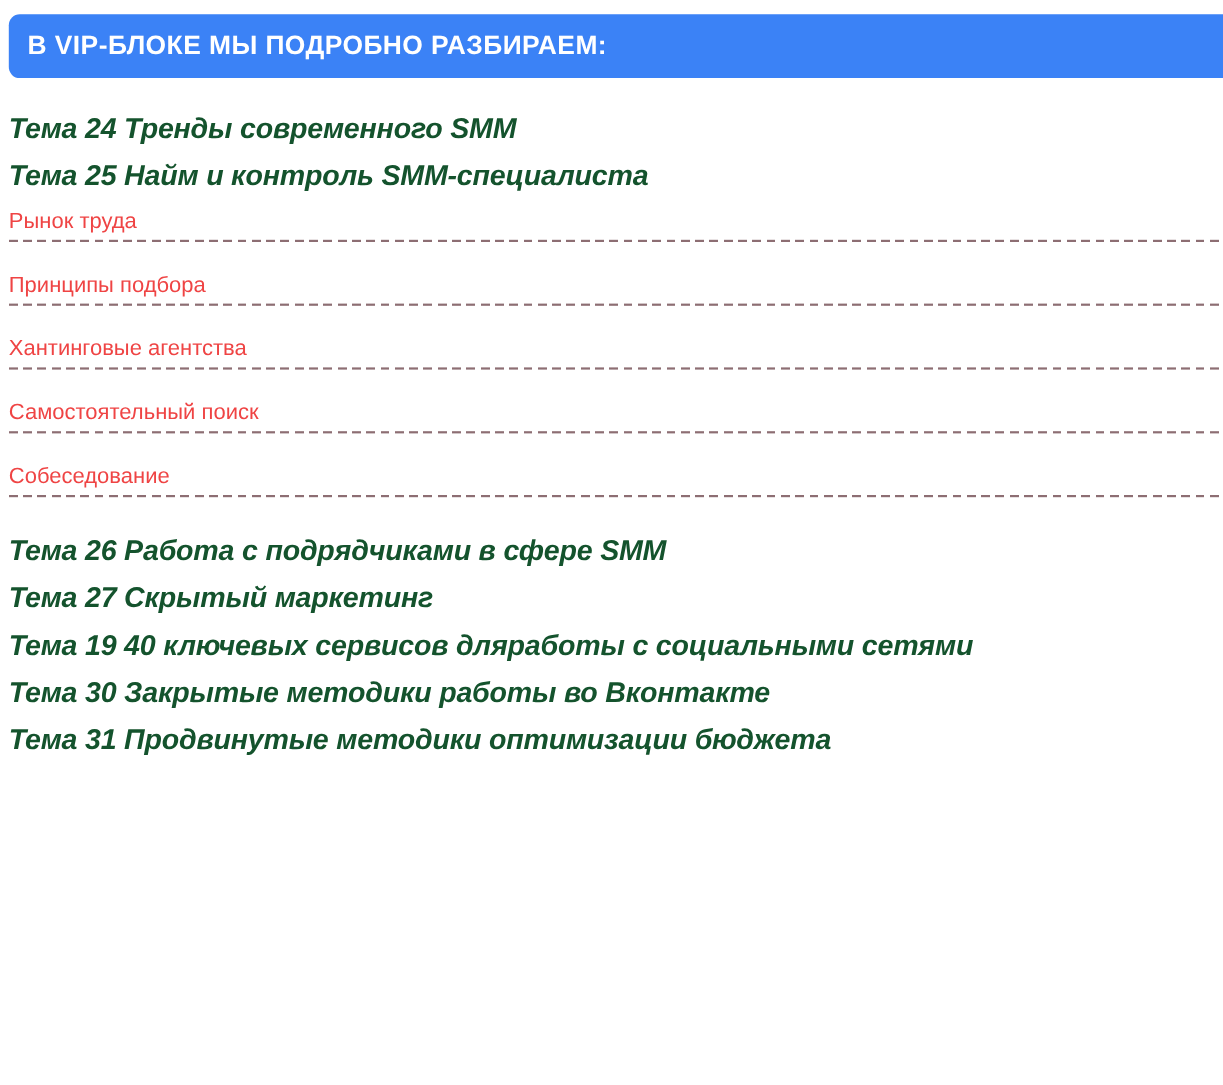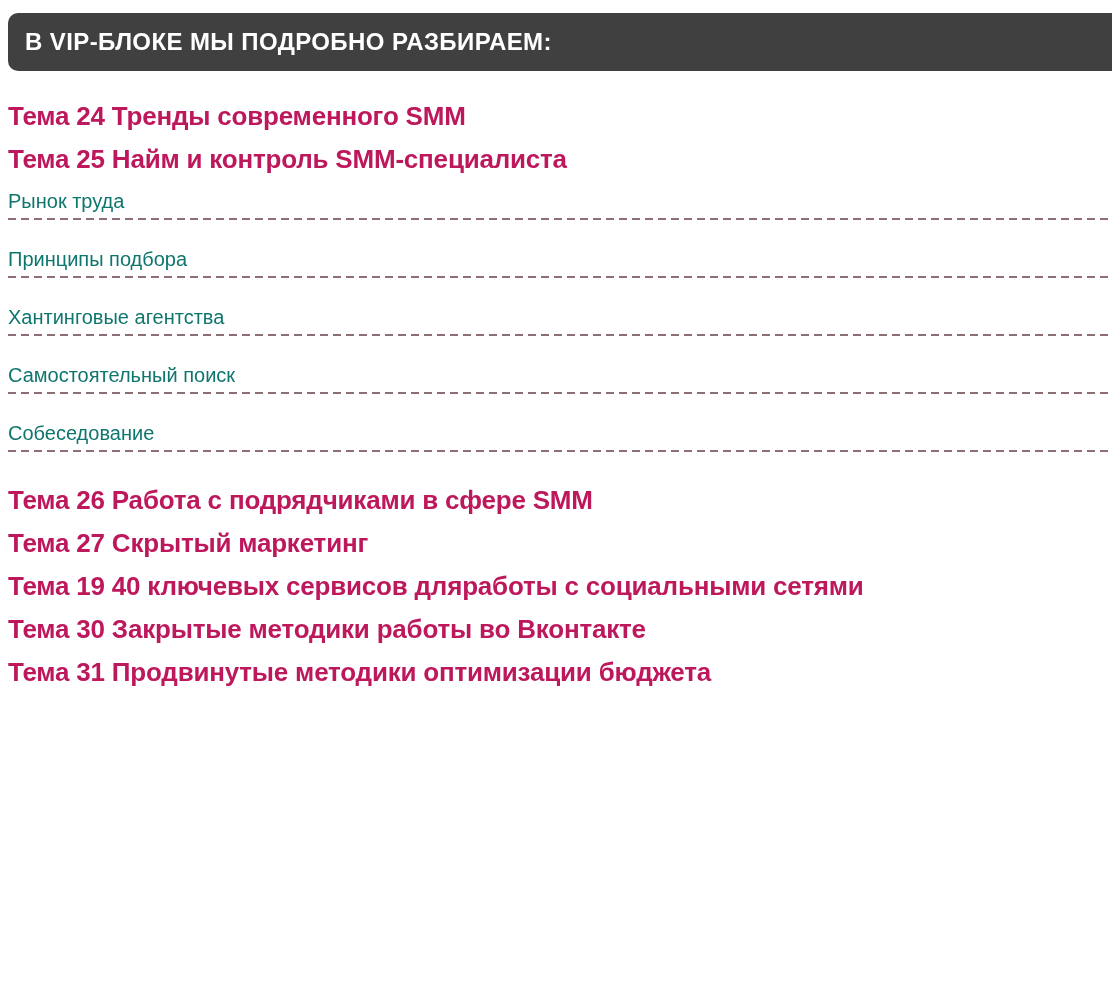--- a/index.html
+++ b/index.html
@@ -13,21 +13,21 @@
   .page {
     position: relative;
     width: 1112px;
     height: 986px;
     background: #ffffff;
   }
   
   .banner {
     margin: 13px 0 0 8px;
     height: 58px;
-    background: #404040;
+    background: #3b82f6;
     border-radius: 10px 0 0 10px;
     display: flex;
     align-items: center;
     padding-left: 17px;
   }
   .banner-title {
     color: #ffffff;
     font-size: 24px;
     font-weight: bold;
     letter-spacing: 0.4px;
@@ -38,32 +38,33 @@
     margin-left: 8px;
     margin-right: 0;
   }
   
   .theme-group-1 { margin-top: 24px; }
   .theme-group-2 { margin-top: 14px; }
   .theme-heading {
     font-size: 26px;
     font-weight: bold;
     line-height: 43px;
-    color: #be185d;
+    color: #14532d;
     letter-spacing: -0.2px;
     white-space: nowrap;
+    font-style: italic;
   }
   
   .sub-group-1 { margin-top: 8px; }
   .sub-group-2 { margin-top: 6px; }
   .sub-item { margin-bottom: 27px; }
   .sub-item-label {
     font-size: 20px;
     line-height: 24px;
-    color: #0f766e;
+    color: #ef4444;
     padding-bottom: 5px;
     white-space: nowrap;
   }
   .dashed-divider {
     height: 2px;
     width: 100%;
     background: repeating-linear-gradient(
       90deg,
       #8D6E73 0px, #8D6E73 8px,
       transparent 8px, transparent 13px

